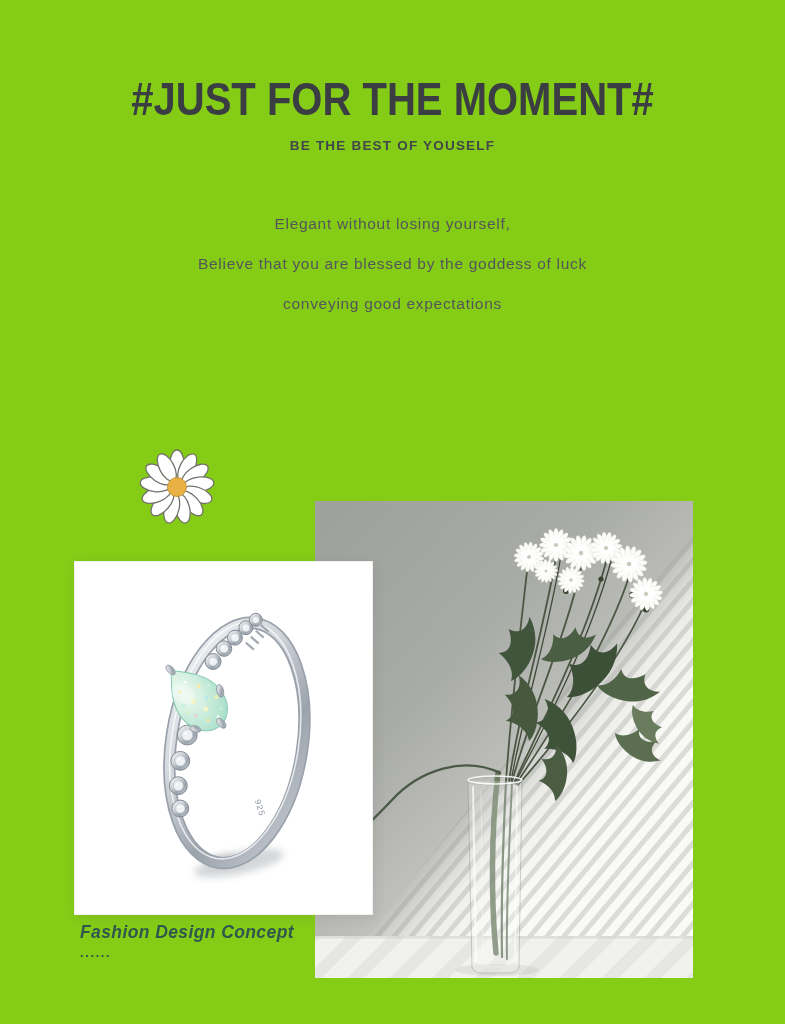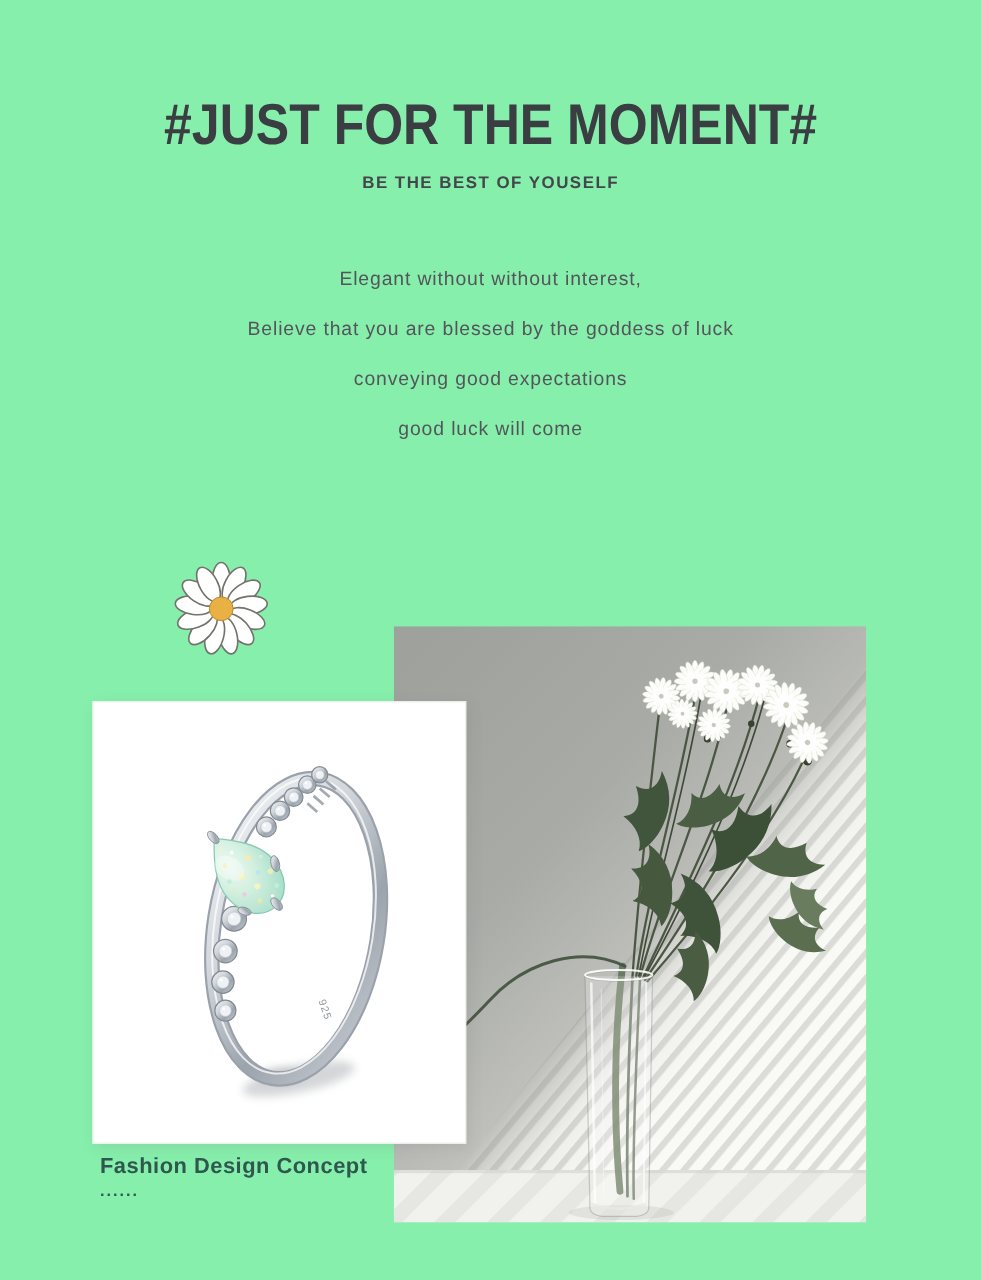--- a/index.html
+++ b/index.html
@@ -1,49 +1,48 @@
 <!DOCTYPE html>
 <html><head>
 <meta charset="utf-8">
 <style>
   html,body{margin:0;padding:0;background:#ffffff;}
-  .page{position:relative;width:785px;height:1024px;margin:0 auto;background:#86efac;
+  .page{position:relative;width:785px;height:1024px;margin:0 auto;background:#84cc16;
         overflow:hidden;font-family:"Liberation Sans",sans-serif;}
   .title{position:absolute;top:72px;left:0;width:100%;margin:0;text-align:center;
          font-size:46px;font-weight:800;color:#3a3d41;letter-spacing:0;
          transform:scaleX(.87);transform-origin:center;white-space:nowrap;}
   .subtitle{position:absolute;top:138px;left:0;width:100%;text-align:center;
             font-size:13.5px;font-weight:600;color:#43464a;letter-spacing:1.2px;}
   .poem{position:absolute;top:204px;left:0;width:100%;text-align:center;
         font-size:15.5px;color:#54555a;letter-spacing:.7px;}
   .poem-line{height:40px;line-height:40px;}
   .daisy{position:absolute;left:135px;top:445px;}
   .photo{position:absolute;left:315px;top:501px;width:378px;height:477px;}
   .ring-card{position:absolute;left:74px;top:561px;width:299px;height:354px;background:#ffffff;
              border:1px solid #f0f0ee;box-sizing:border-box;
              box-shadow:2px 3px 10px rgba(110,115,115,.16);}
   .ring-card svg{display:block;width:100%;height:100%;}
-  .caption{position:absolute;left:80px;top:922px;font-size:17.5px;
+  .caption{position:absolute;left:80px;top:922px;font-style:italic;font-size:17.5px;
            font-weight:600;color:#2f574e;letter-spacing:.4px;}
   .caption-dots{position:absolute;left:80px;top:945px;font-size:13px;font-weight:700;
                 color:#2f574e;letter-spacing:1.6px;}
 </style>
 </head>
 <body>
 
 <div class="page">
 
   <h1 class="title">#JUST FOR THE MOMENT#</h1>
   <div class="subtitle">BE THE BEST OF YOUSELF</div>
 
   <div class="poem">
-    <div class="poem-line">Elegant without without interest,</div>
+    <div class="poem-line">Elegant without losing yourself,</div>
     <div class="poem-line">Believe that you are blessed by the goddess of luck</div>
     <div class="poem-line">conveying good expectations</div>
-    <div class="poem-line">good luck will come</div>
   </div>
 
   <svg class="daisy" width="84" height="84" viewBox="0 0 84 84">
     <g stroke="#73736c" stroke-width="1.3" fill="#ffffff">
       <g transform="rotate(0 42 42)">
           <ellipse cx="42" cy="20" rx="7.3" ry="15"></ellipse>
         </g>
       <g transform="rotate(27.7 42 42)">
           <ellipse cx="42" cy="20" rx="7.3" ry="15"></ellipse>
         </g>

